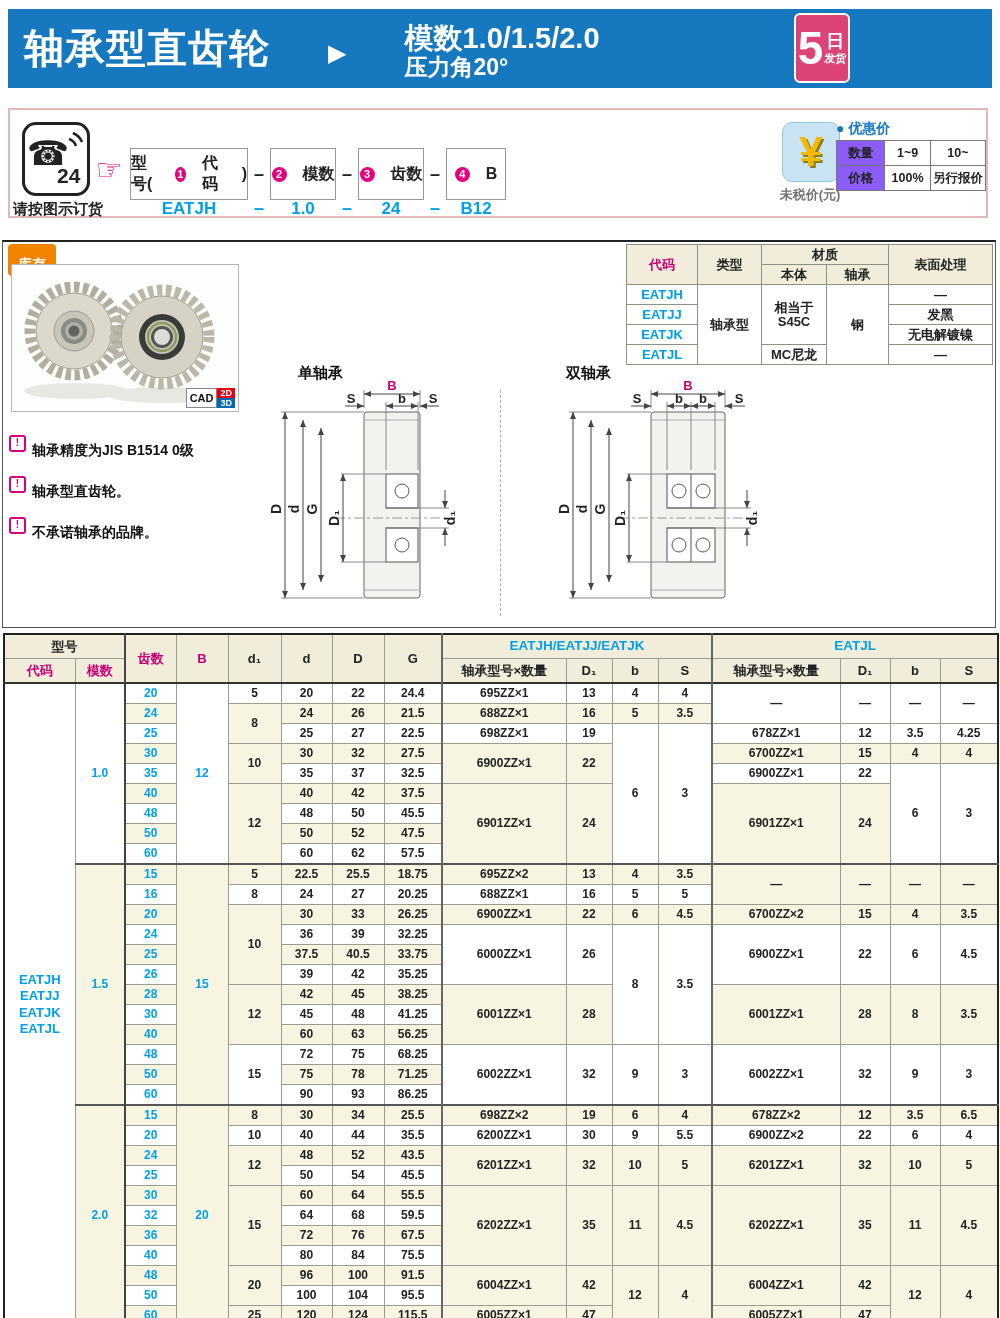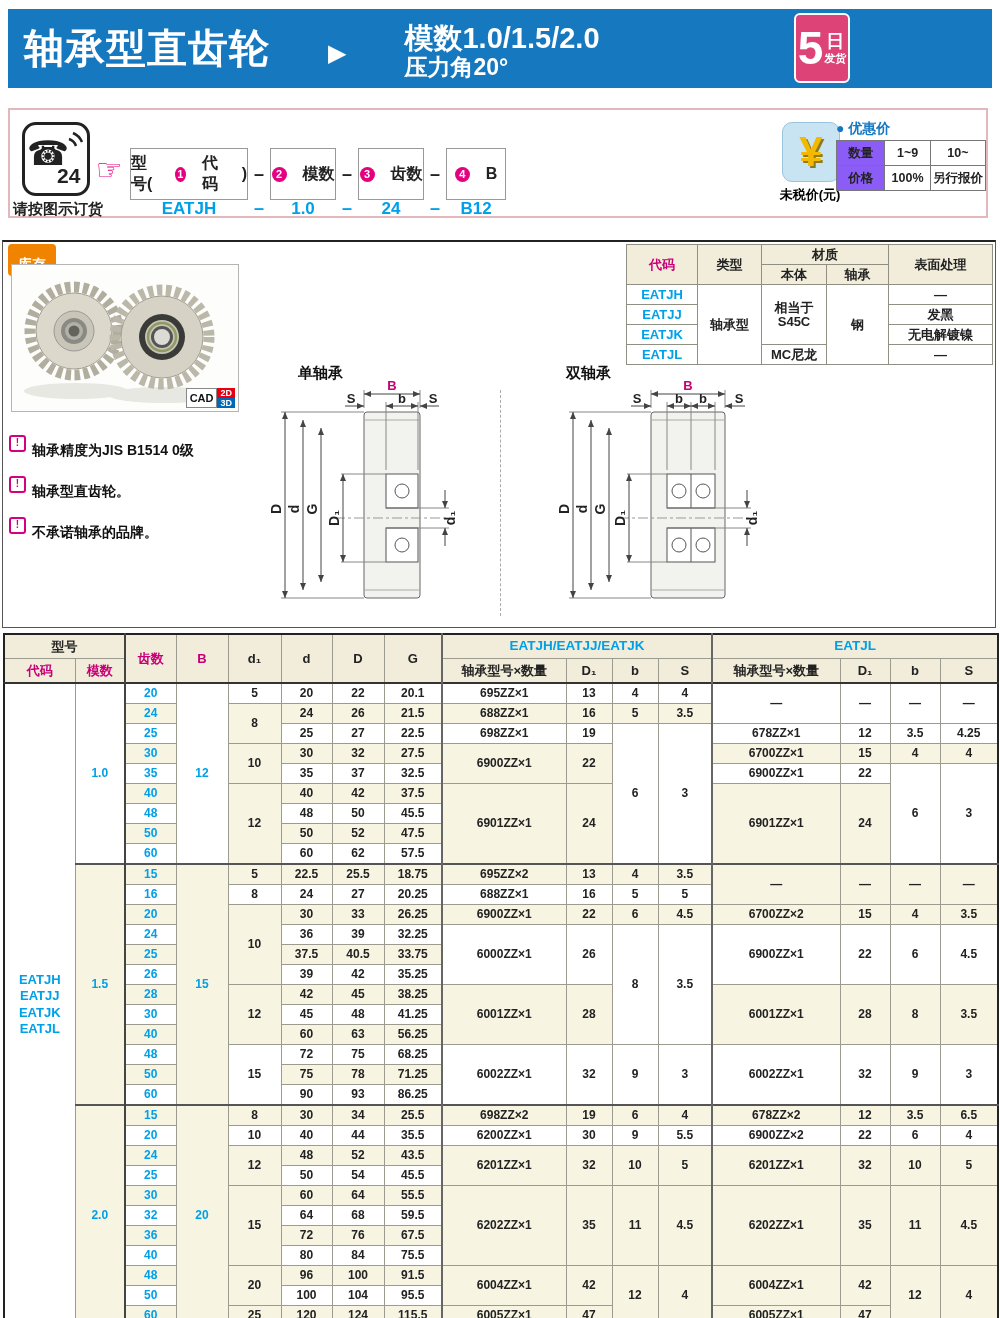--- a/index.html
+++ b/index.html
@@ -40,21 +40,21 @@
   .obox{height:52px;border:1.5px solid #999;box-sizing:border-box;display:flex;align-items:center;
         justify-content:center;font-size:16px;font-weight:bold;gap:16px;}
   .odash{width:22px;text-align:center;font-size:18px;font-weight:bold;}
   .exrow{top:88px;color:#00a0e9;font-size:17px;font-weight:bold;}
   .exrow .ex{text-align:center;}
   .exrow .odash{color:#00a0e9;}
   .yen{position:absolute;left:772px;top:12px;width:56px;height:58px;background:#c8e4f2;
        border:1px solid #98c4de;border-radius:10px;display:flex;align-items:center;justify-content:center;}
   .yen span{font-size:42px;font-weight:bold;color:#f3b800;text-shadow:2px 2px 0 #8a7a20;}
   .yen-label{position:absolute;left:752px;top:76px;width:96px;text-align:center;
-             font-size:13px;font-weight:bold;color:#000000;}
+             font-size:13px;font-weight:bold;color:#737373;}
   .yh{position:absolute;left:826px;top:10px;font-size:14px;font-weight:bold;color:#1678bf;}
   .ptable{position:absolute;left:826px;top:30px;border-collapse:collapse;}
   .ptable td{border:1px solid #777;font-size:12.5px;font-weight:bold;text-align:center;
              height:24px;padding:0 2px;background:#fff;}
   .ptable td.hd{background:#8b5cf6;width:56px;}
   .ptable td.q1{width:44px;}
   .ptable td.q2{width:62px;}
   
   #midbox{position:absolute;left:2px;top:240px;width:994px;height:388px;border:1.5px solid #555;
           border-top:2.5px solid #222;box-sizing:border-box;}
@@ -440,21 +440,21 @@
           <td class="c0" rowspan="32">EATJH
 EATJJ
 EATJK
 EATJL</td>
           <td class="c1" rowspan="9">1.0</td>
           <td class="c2">20</td>
           <td class="c3" rowspan="9">12</td>
           <td class="c4">5</td>
           <td class="c5">20</td>
           <td class="c6">22</td>
-          <td class="c7">20.1</td>
+          <td class="c7">24.4</td>
           <td class="c8">695ZZ×1</td>
           <td class="c9">13</td>
           <td class="c10">4</td>
           <td class="c11">4</td>
           <td class="c12" rowspan="2">—</td>
           <td class="c13" rowspan="2">—</td>
           <td class="c14" rowspan="2">—</td>
           <td class="c15" rowspan="2">—</td>
         </tr>
         <tr>

